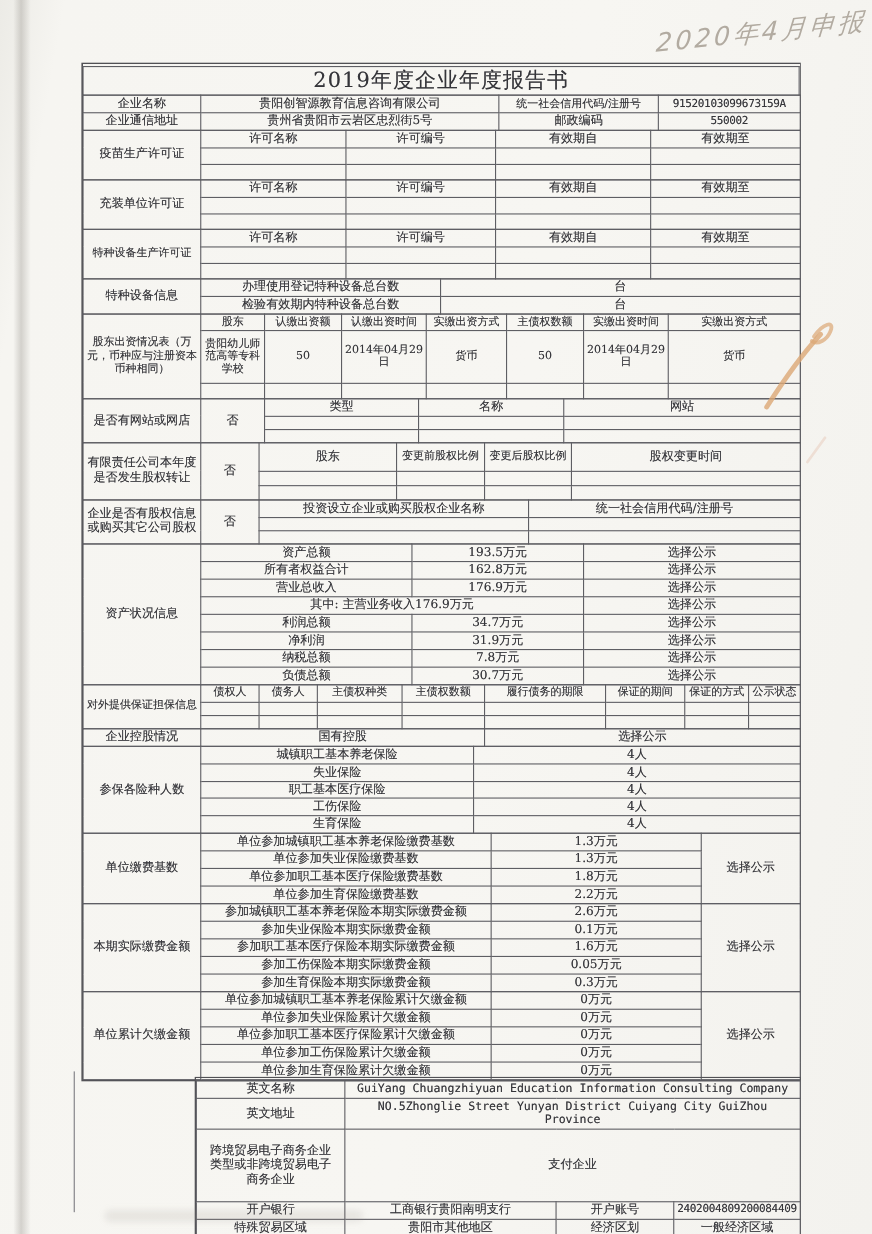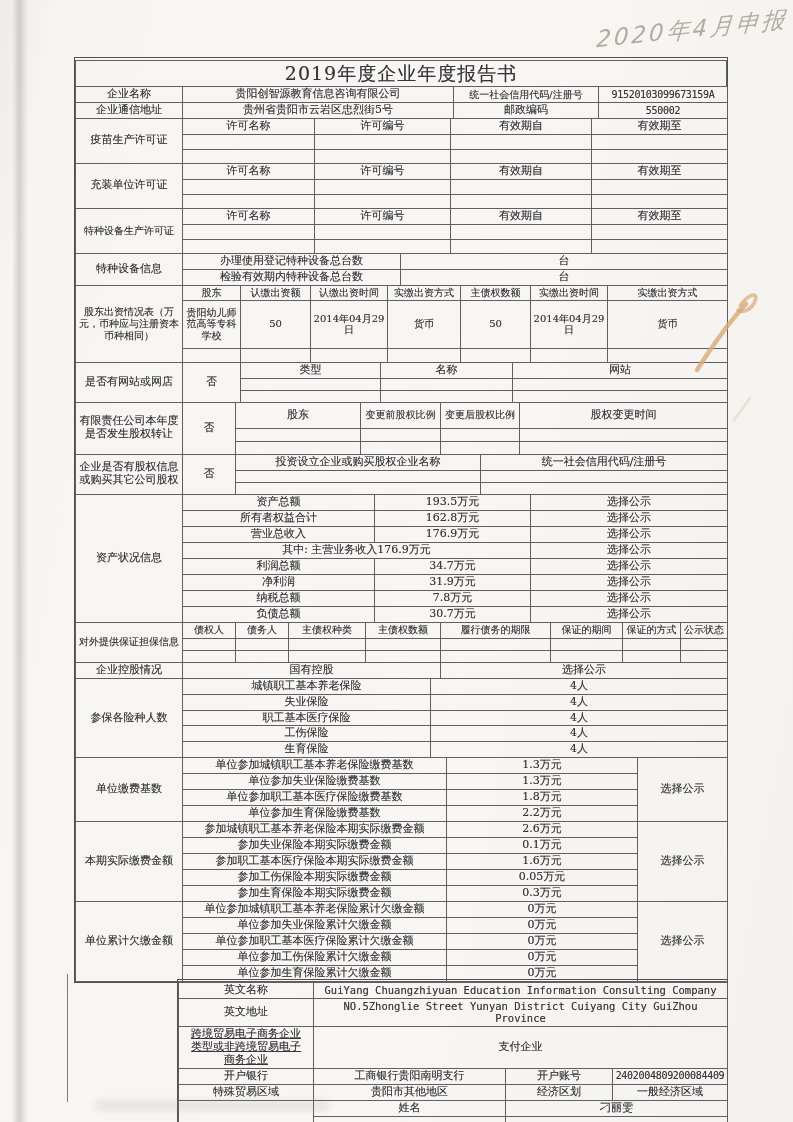--- a/index.html
+++ b/index.html
@@ -26,21 +26,21 @@
   table{border-collapse:collapse;table-layout:fixed;width:100%;margin-top:-1px;}
   .doc table:first-child,.ft table:first-child{margin-top:2px;}
   td{border:1px solid #5e5e63;font-size:11px;text-align:center;vertical-align:middle;
      padding:1px 2px;line-height:1.18;overflow:hidden;
      text-shadow:0 0 0.6px rgba(45,45,50,0.5);}
   .title-cell{font-size:19px;letter-spacing:1px;}
   .fs10 td{font-size:10px;}
   .fs10c{font-size:10px;}
   .mono{font-family:"DejaVu Sans Mono","Liberation Mono",monospace;font-size:10.5px;}
   .mono-sm{font-family:"DejaVu Sans Mono","Liberation Mono",monospace;font-size:10px;letter-spacing:-0.3px;}
-  .pad-narrow{padding:1px 10px;text-decoration:underline;}
+  .pad-narrow{padding:13px 10px;}
   tr.h12{height:12px} tr.h13{height:13px} tr.h14{height:14px} tr.h15{height:15px}
   tr.h16{height:16px} tr.h26{height:26px} tr.h30{height:30px} tr.h38{height:38px}
   tr.h48{height:48px}
   .pen{position:absolute;left:655px;top:268px;}
 </style>
 </head>
 <body>
 
 <div class="fold"></div>
 <div class="pencil-note">2020年4月申报</div>

